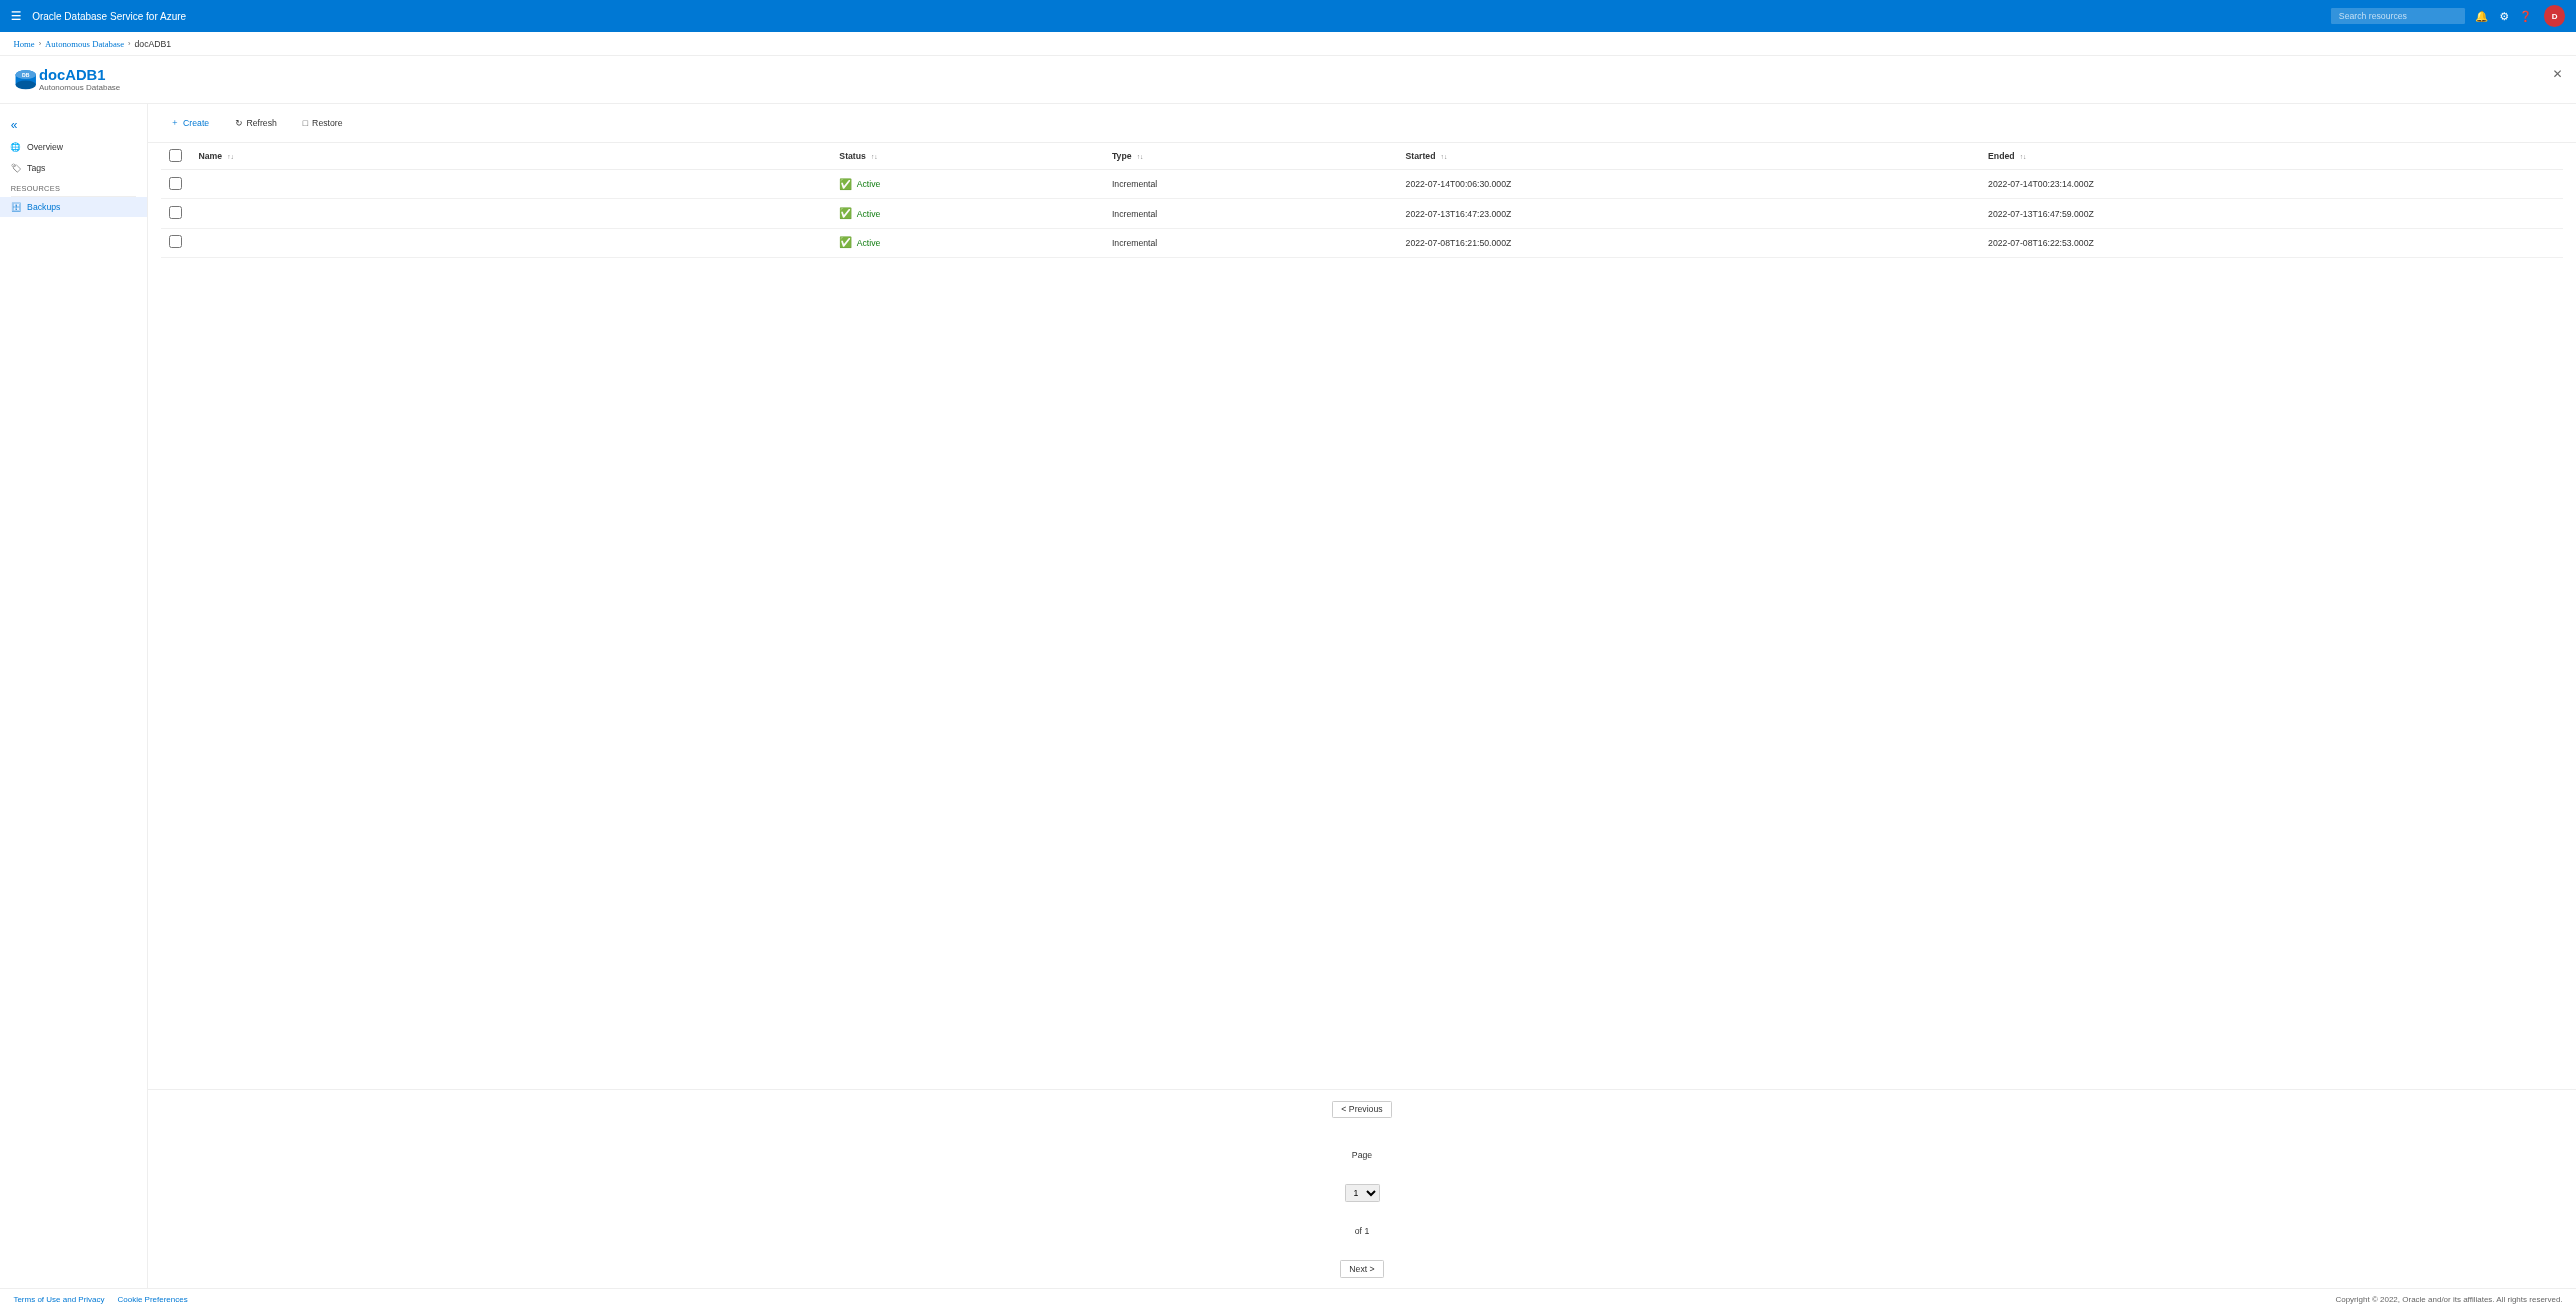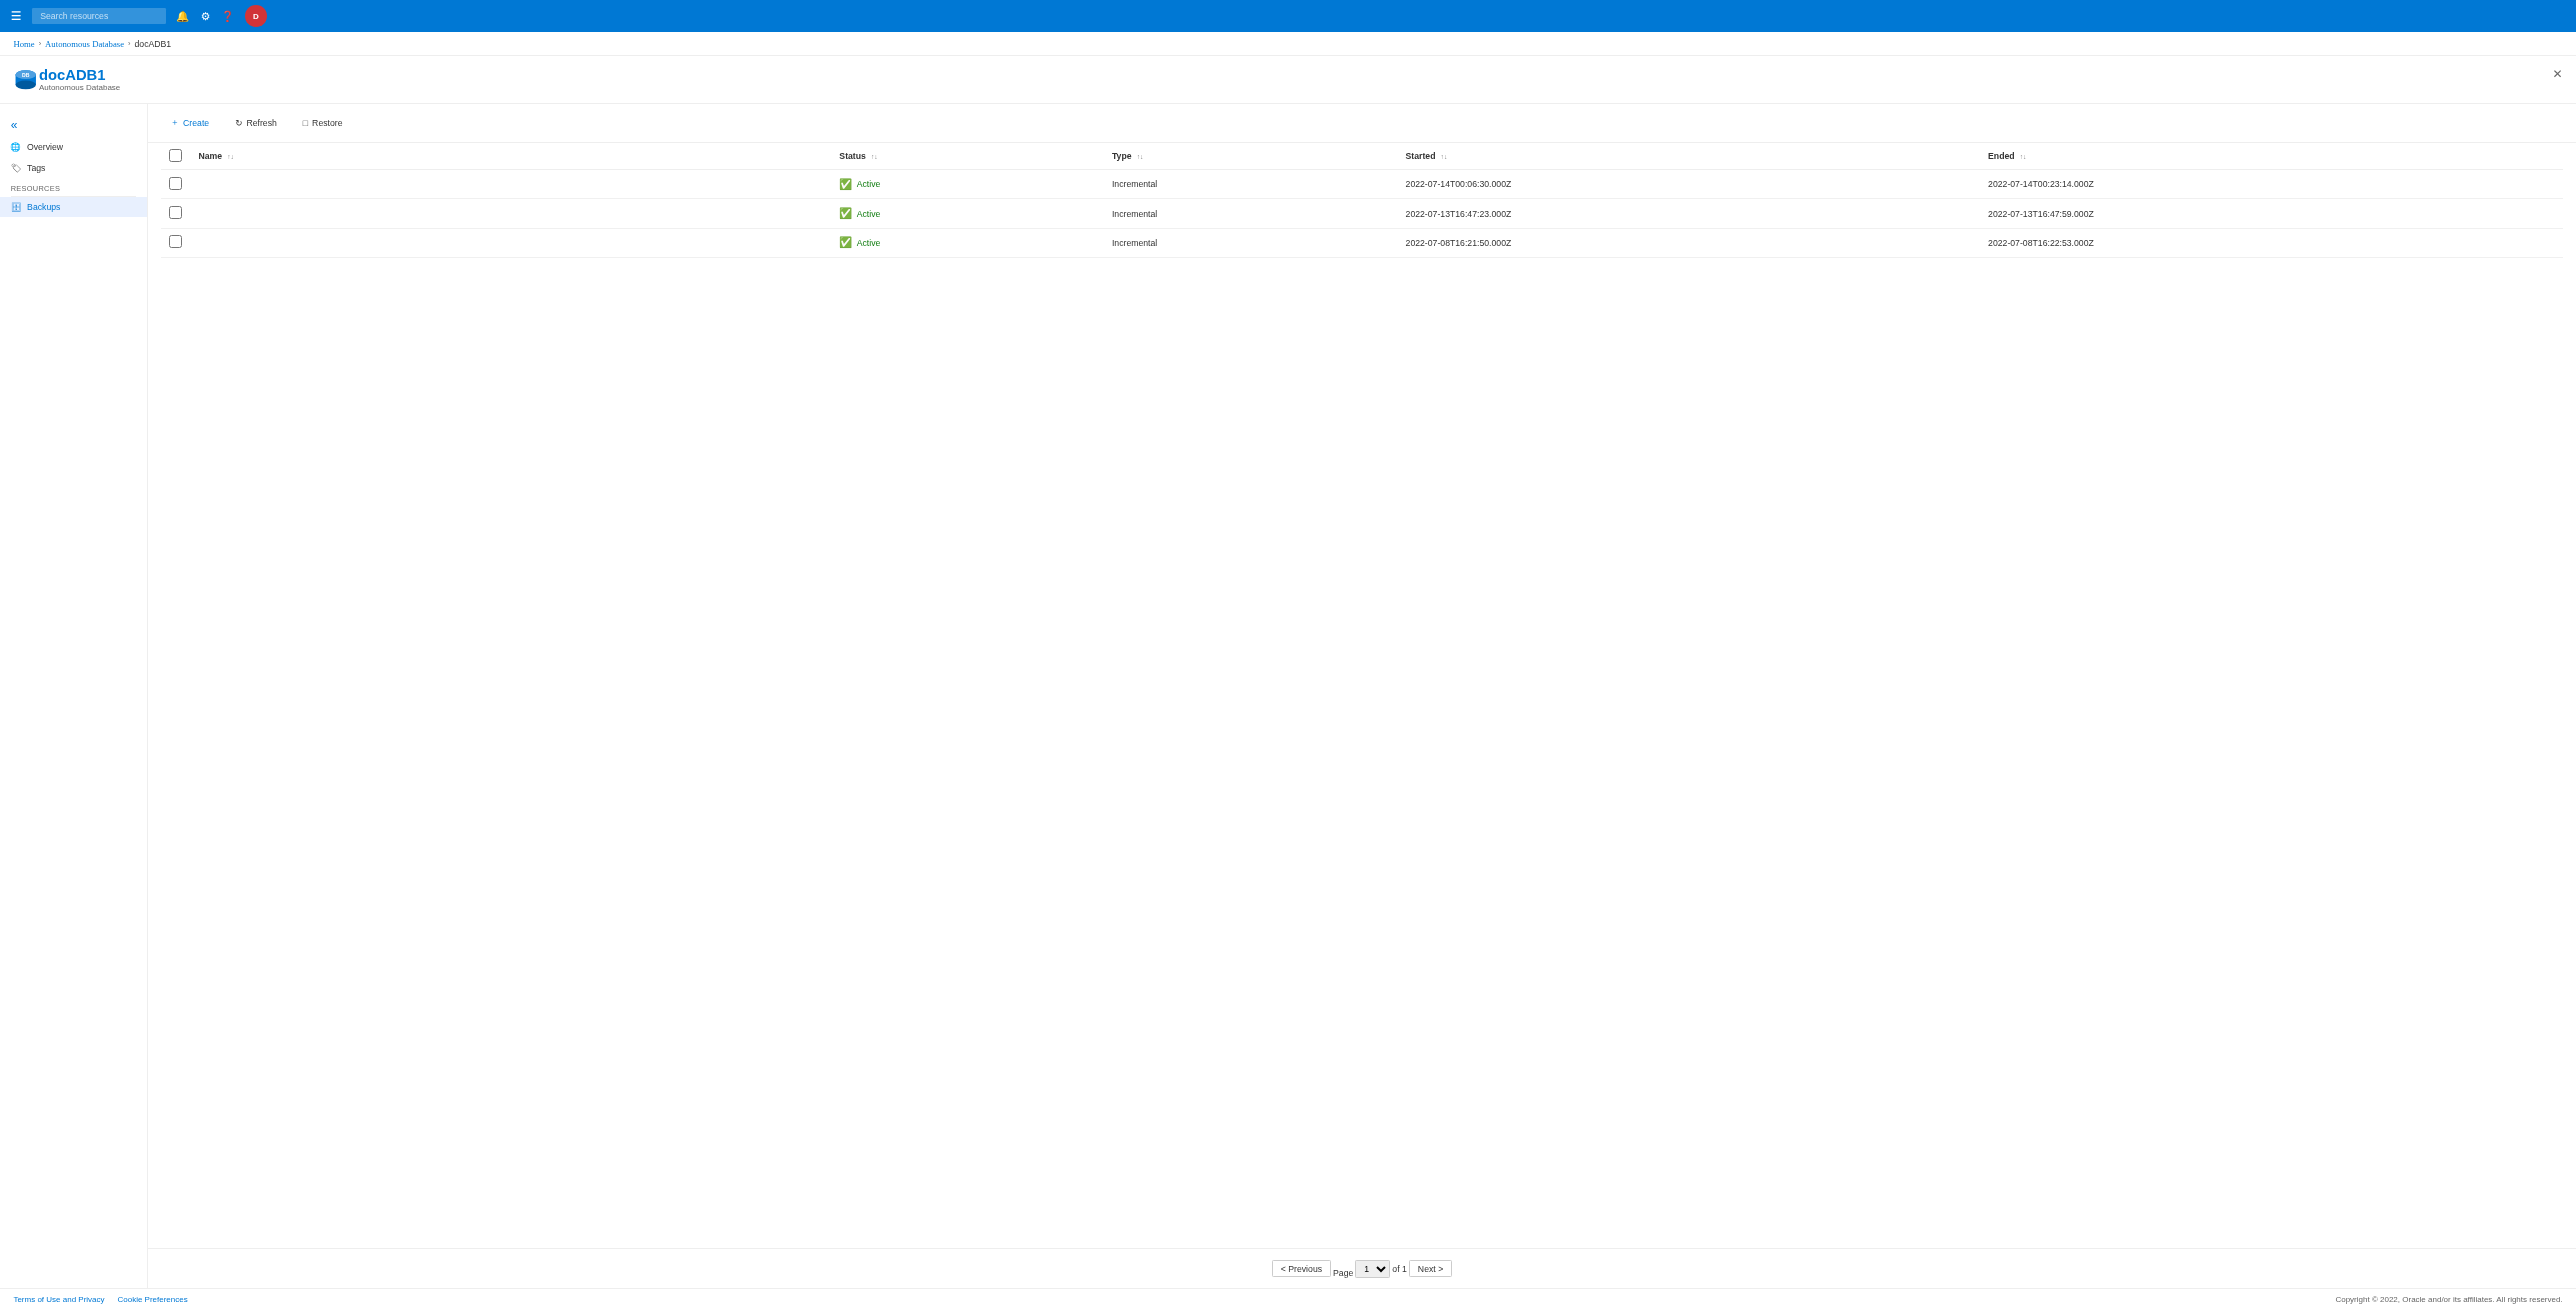--- a/index.html
+++ b/index.html
@@ -178,24 +178,25 @@
     input[type="checkbox"] { cursor: pointer; }
     .status-active { display: flex; align-items: center; gap: 4px; color: #107c10; }
     .status-dot { color: #107c10; font-size: 10.7px; }
 
     
     .pagination {
       display: flex;
       align-items: center;
       justify-content: center;
       padding: 10.7px 13.4px;
-      gap: 2px;
+      gap: 24px;
       font-size: 8.7px;
       border-top: 0.7px solid #eee;
       flex-shrink: 0;
+      flex-direction: column;
     }
     .pagination button {
       background: none; border: 0.7px solid #ccc;
       padding: 2.7px 8px; cursor: pointer;
       font-size: 8.7px; border-radius: 1.3px; color: #333;
     }
     .pagination button:disabled { color: #aaa; cursor: not-allowed; }
     .pagination select {
       border: 0.7px solid #ccc; padding: 2px 4px;
       border-radius: 1.3px; font-size: 8.7px;
@@ -214,20 +215,21 @@
       flex-shrink: 0;
     }
     .footer a { color: #0078d4; text-decoration: none; margin-right: 10.7px; }
     .db-svg { width: 25.5px; height: 25.5px; }
   </style>
 </head>
 <body>
 
 <div class="top-nav">
   <span class="hamburger">☰</span>
+  <span class="app-title">Oracle Database Service for Azure</span>
   <div class="nav-icons">
     <input class="search-box" type="text" placeholder="Search resources" style="">
     <span>🔔</span>
     <span>⚙</span>
     <span>❓</span>
     <div class="avatar">D</div>
   </div>
 </div>
 
 <div class="breadcrumb">

